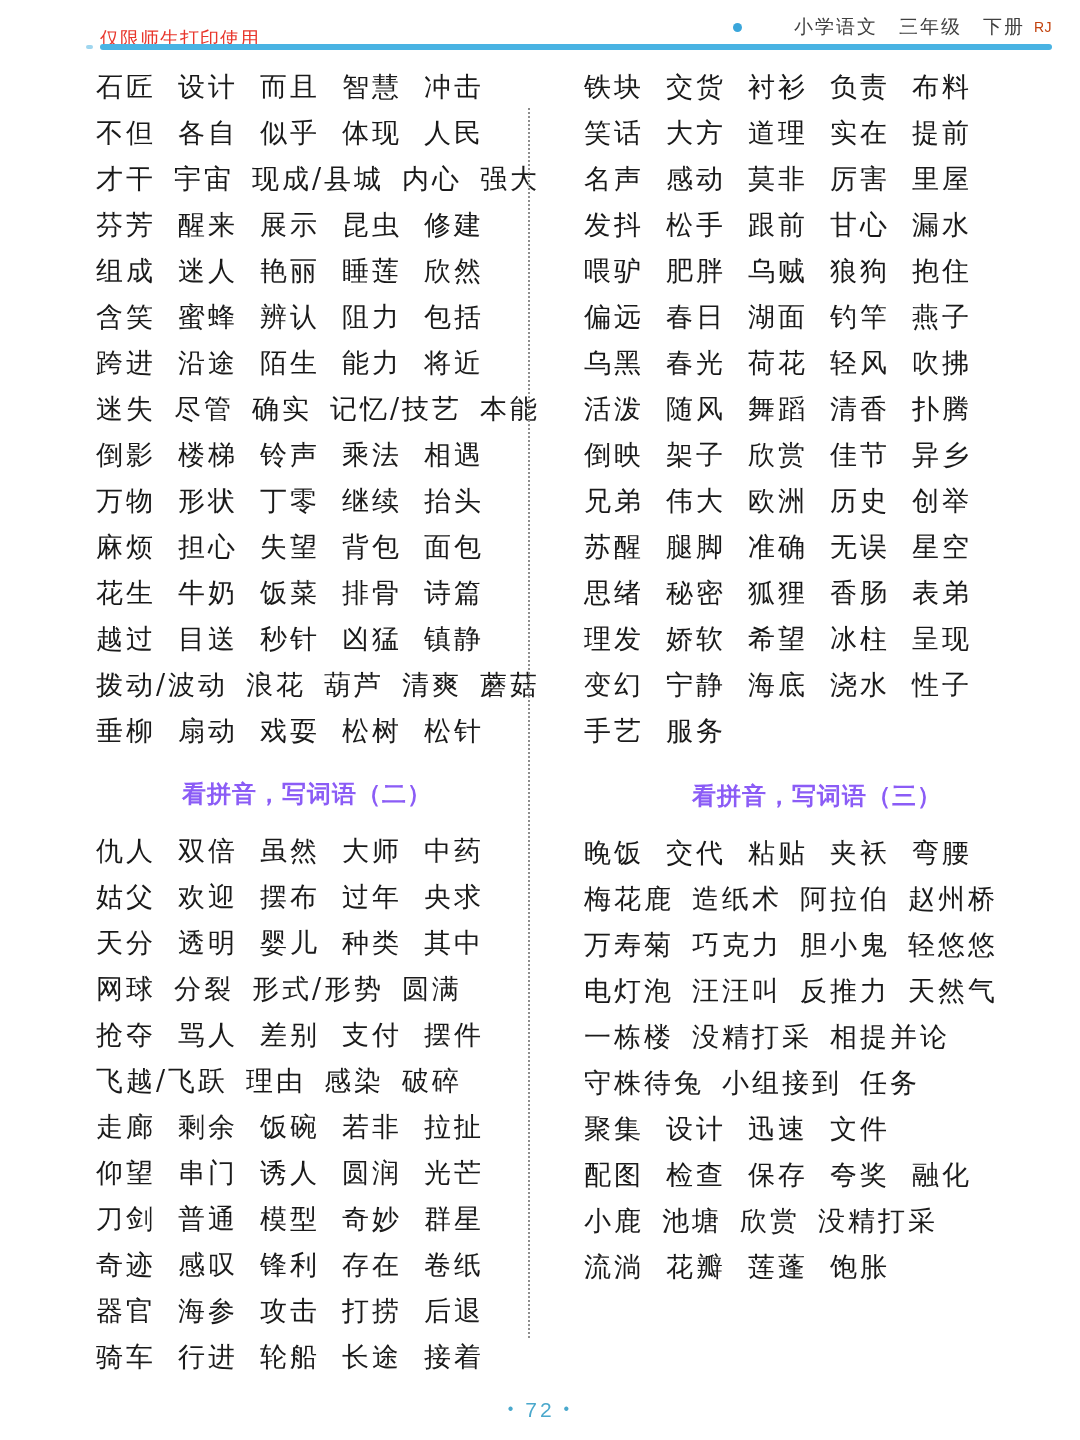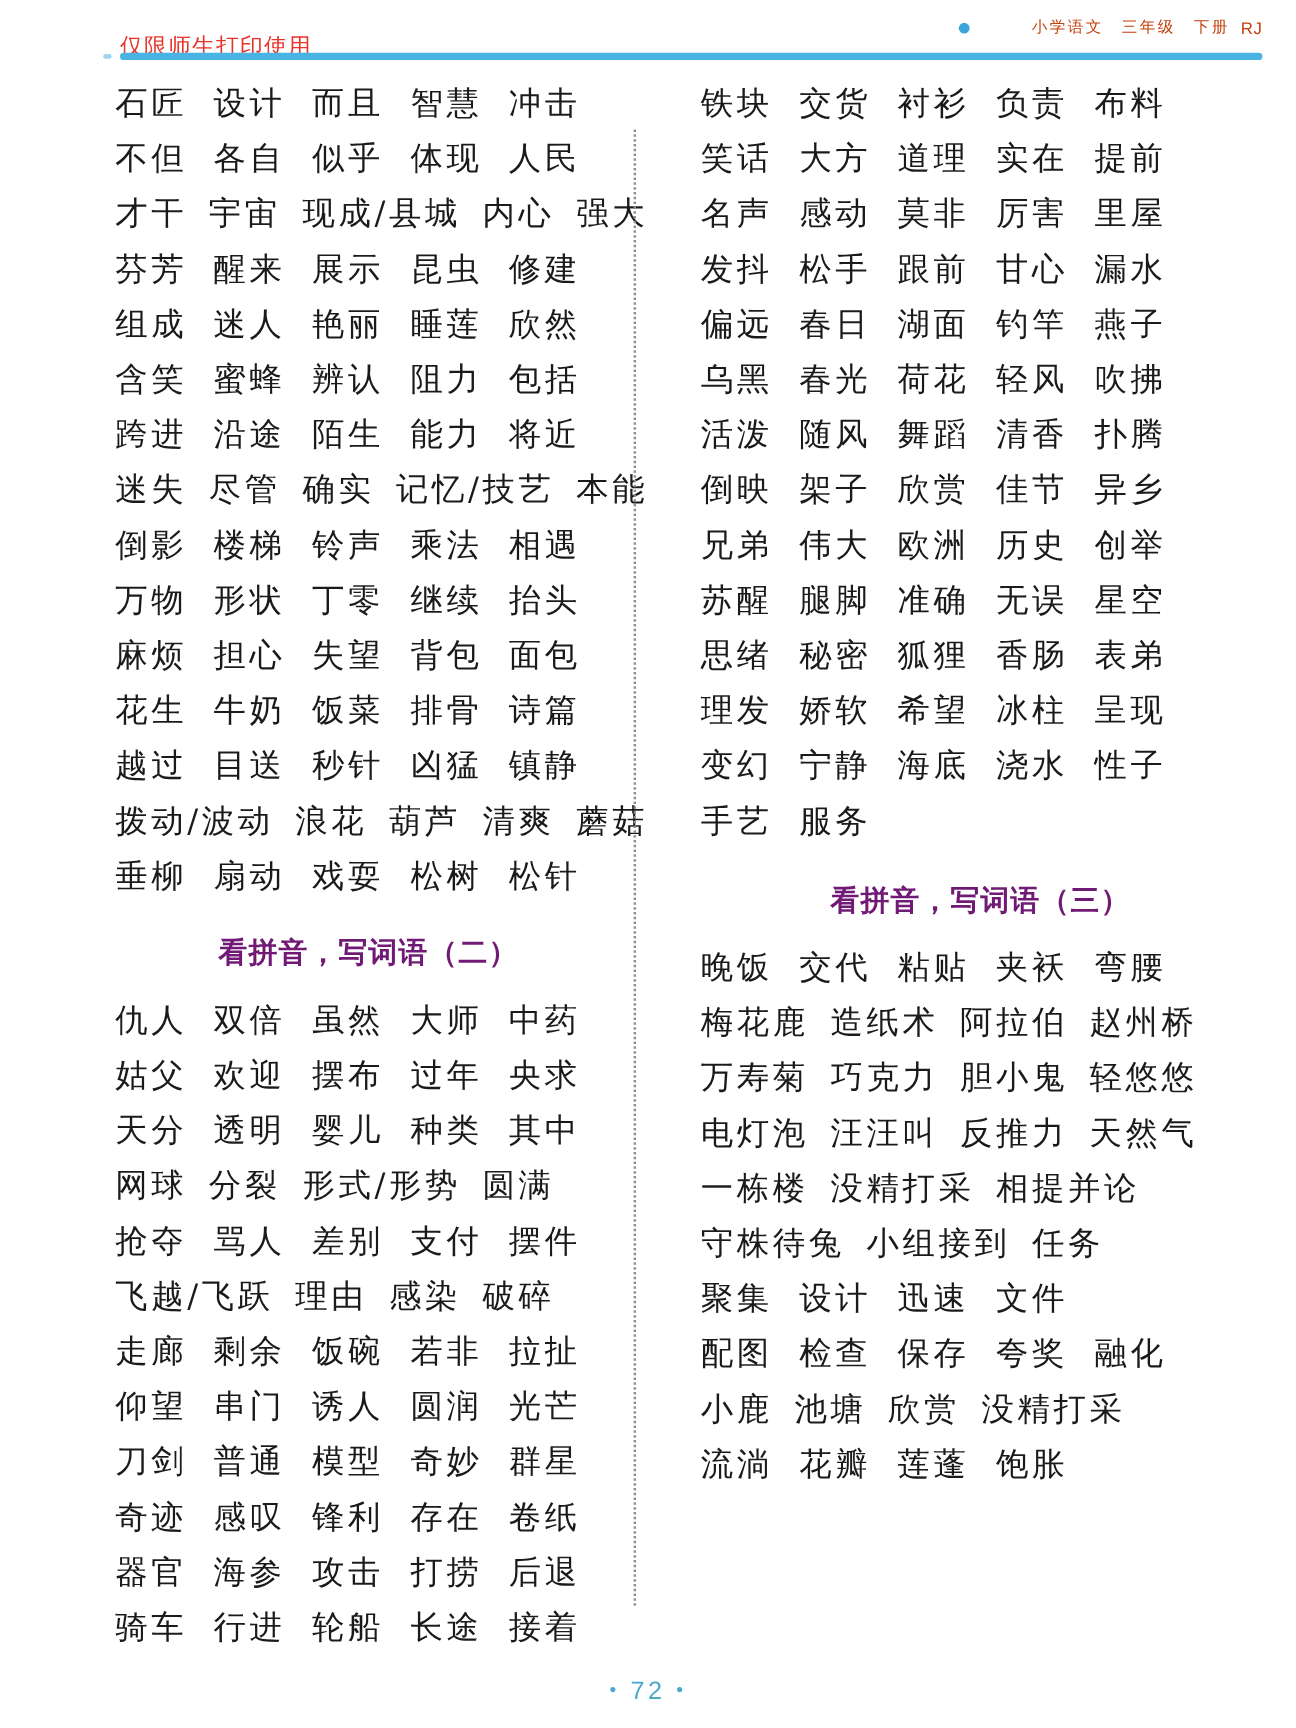--- a/index.html
+++ b/index.html
@@ -44,22 +44,22 @@
   .header-dot {
     width: 9px;
     height: 9px;
     border-radius: 50%;
     background: #3aa6db;
     display: inline-block;
     flex: none;
   }
   .header-right-text {
     font-family: "DejaVu Sans", "Liberation Sans", sans-serif;
-    font-size: 13px;
-    color: #c2410c;
+    font-size: 19px;
+    color: #404040;
     letter-spacing: 2px;
     margin-left: 43px;
   }
   .header-right-code {
     font-family: "Liberation Sans", "DejaVu Sans", sans-serif;
     font-size: 14px;
     color: #c2410c;
     letter-spacing: 0.5px;
   }
 
@@ -128,21 +128,21 @@
   .word:last-child { margin-right: 0; }
 
   
   .word-row.long .word { margin-right: 18px; }
 
   
   .section-heading {
     font-family: "DejaVu Sans", "Liberation Sans", sans-serif;
     font-weight: bold;
     font-size: 24px;
-    color: #701a75;
+    color: #8b5cf6;
     letter-spacing: 1px;
     text-align: center;
     padding: 24px 0 18px 0;
     white-space: nowrap;
   }
   .col.right .section-heading { padding-top: 26px; }
 
   
   .page-footer {
     position: absolute;
@@ -393,20 +393,27 @@
           <span class="word">里屋</span>
         </div>
         <div class="word-row">
           <span class="word">发抖</span>
           <span class="word">松手</span>
           <span class="word">跟前</span>
           <span class="word">甘心</span>
           <span class="word">漏水</span>
         </div>
         <div class="word-row">
+          <span class="word">喂驴</span>
+          <span class="word">肥胖</span>
+          <span class="word">乌贼</span>
+          <span class="word">狼狗</span>
+          <span class="word">抱住</span>
+        </div>
+        <div class="word-row">
           <span class="word">偏远</span>
           <span class="word">春日</span>
           <span class="word">湖面</span>
           <span class="word">钓竿</span>
           <span class="word">燕子</span>
         </div>
         <div class="word-row">
           <span class="word">乌黑</span>
           <span class="word">春光</span>
           <span class="word">荷花</span>

